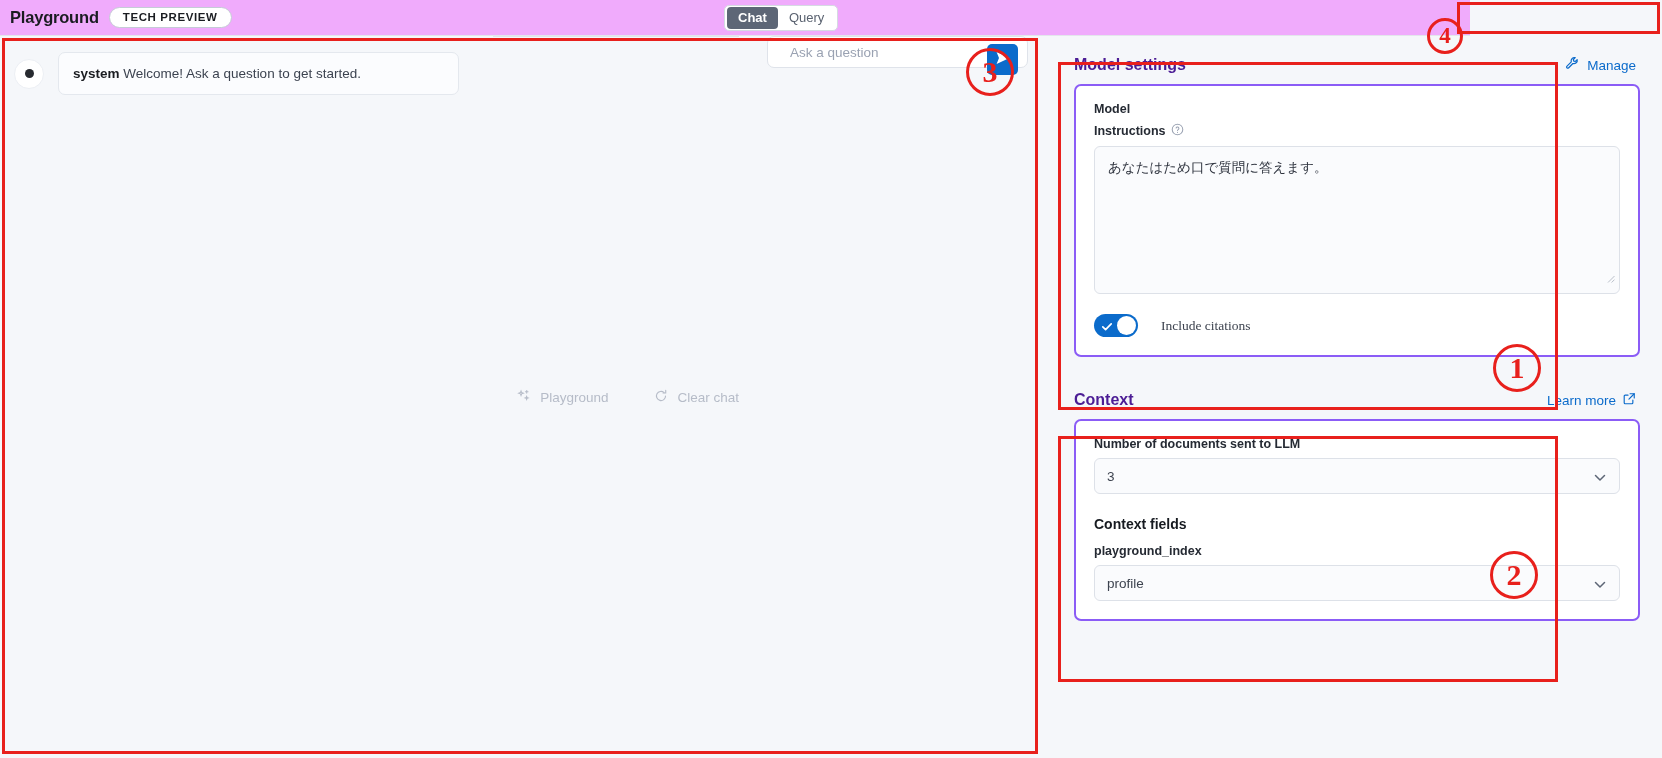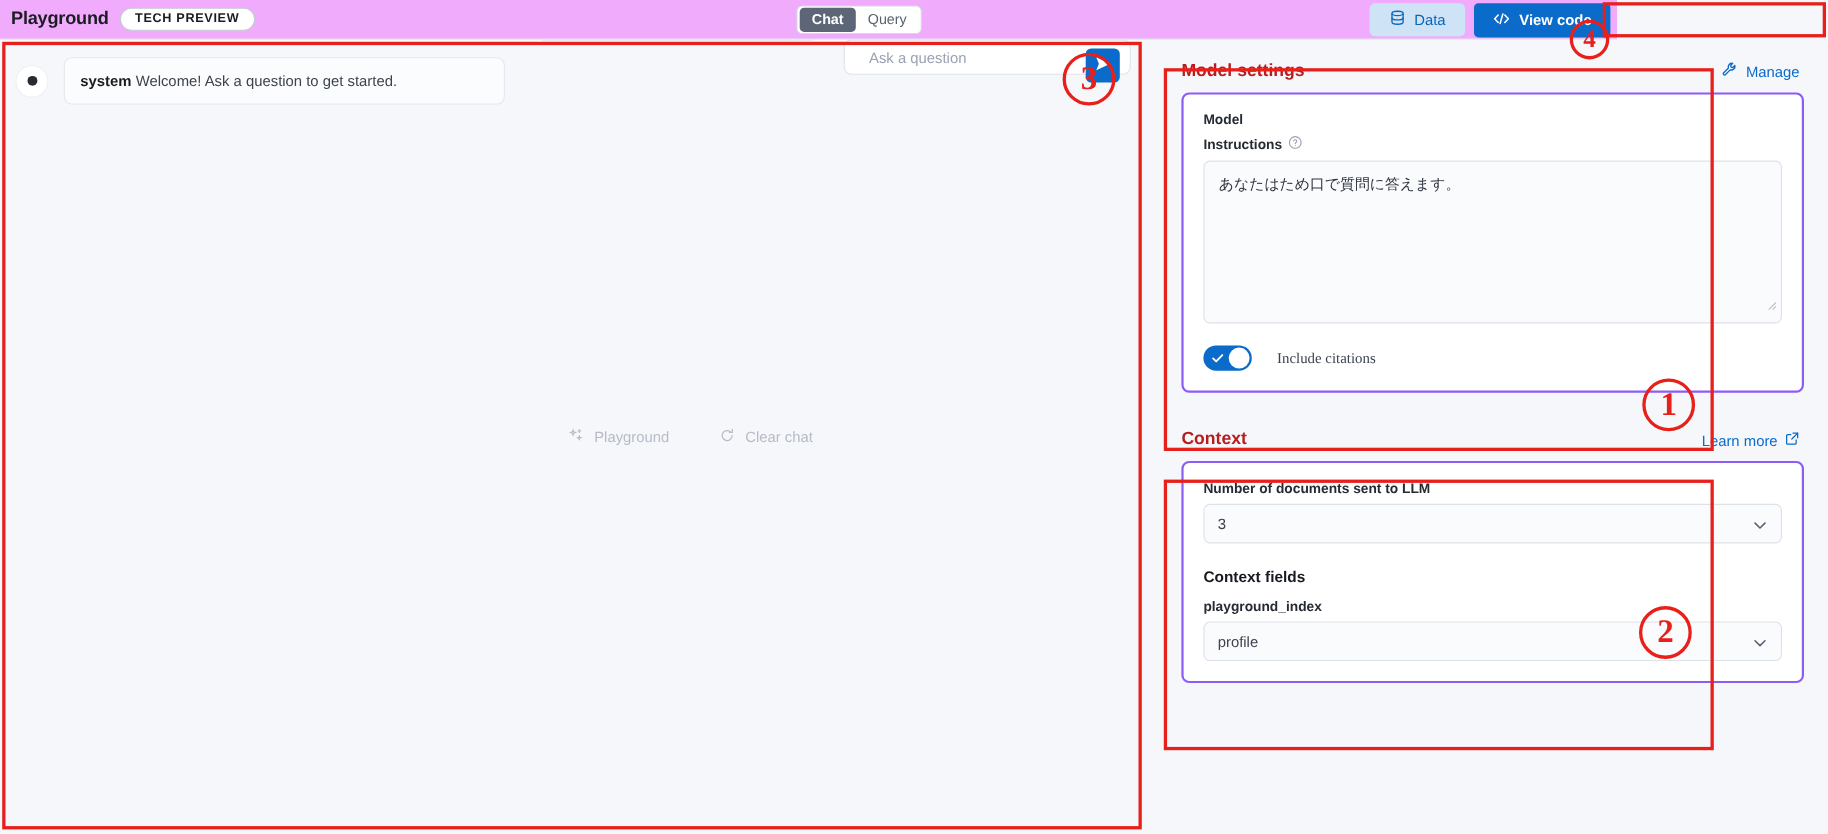--- a/index.html
+++ b/index.html
@@ -104,21 +104,21 @@
   
   .side-pane {
     position: absolute; left: 1042px; top: 0; width: 620px; height: 722px;
     background: #f5f7fa; padding: 10px 12px 0 20px;
   }
   .card { background: #f5f7fa; border-radius: 6px; }
   .card-head {
     display: flex; align-items: center; justify-content: space-between;
     padding: 10px 14px 10px 12px;
   }
-  .card-title { font-size: 16px; font-weight: bold; color: #b91c1c; }
+  .card-title { font-size: 16px; font-weight: bold; color: #4c1d95; }
   .card-link {
     display: flex; align-items: center; gap: 7px;
     font-size: 13.5px; color: #0b6bcb; cursor: pointer;
   }
   .card-body {
     background: #ffffff; border: 2px solid #8b5cf6; border-radius: 7px;
     padding: 16px 18px 18px 18px; margin: 0 10px 0 12px;
   }
   .field-label { font-size: 12.5px; font-weight: bold; color: #252a33; margin-bottom: 7px;
                  display: flex; align-items: center; gap: 5px; }
@@ -166,43 +166,20 @@
   <div class="brand-wrap">
     <span class="brand-title">Playground</span>
     <span class="tech-pill">TECH PREVIEW</span>
   </div>
 
   <div class="mode-switch">
     <span class="mode-btn active">Chat</span>
     <span class="mode-btn">Query</span>
   </div>
 
-  <div class="topbar-right">
-    <button class="btn-data">
-      <span>
-        <svg width="15" height="15" viewBox="0 0 16 16" fill="none" stroke="#0a66b8" stroke-width="1.3">
-          <ellipse cx="8" cy="3.4" rx="5.4" ry="2.1"></ellipse>
-          <path d="M2.6 3.4v4.2c0 1.16 2.42 2.1 5.4 2.1s5.4-.94 5.4-2.1V3.4"></path>
-          <path d="M2.6 7.6v4.2c0 1.16 2.42 2.1 5.4 2.1s5.4-.94 5.4-2.1V7.6"></path>
-        </svg>
-      </span>
-      <span>Data</span>
-    </button>
-
-    <button class="btn-viewcode">
-      <span>
-        <svg width="16" height="14" viewBox="0 0 18 14" fill="none" stroke="#ffffff" stroke-width="1.6" stroke-linecap="round" stroke-linejoin="round">
-          <polyline points="5.6,3.2 2,7 5.6,10.8"></polyline>
-          <polyline points="12.4,3.2 16,7 12.4,10.8"></polyline>
-          <line x1="10.4" y1="2.2" x2="7.6" y2="11.8"></line>
-        </svg>
-      </span>
-      <span>View code</span>
-    </button>
-  </div>
 </div>
 
 <div class="stage">
 
   <div class="chat-pane">
     <div class="messages">
       <div class="msg-row">
         <div class="avatar">
           <span class="avatar-dot"></span>
         </div>

